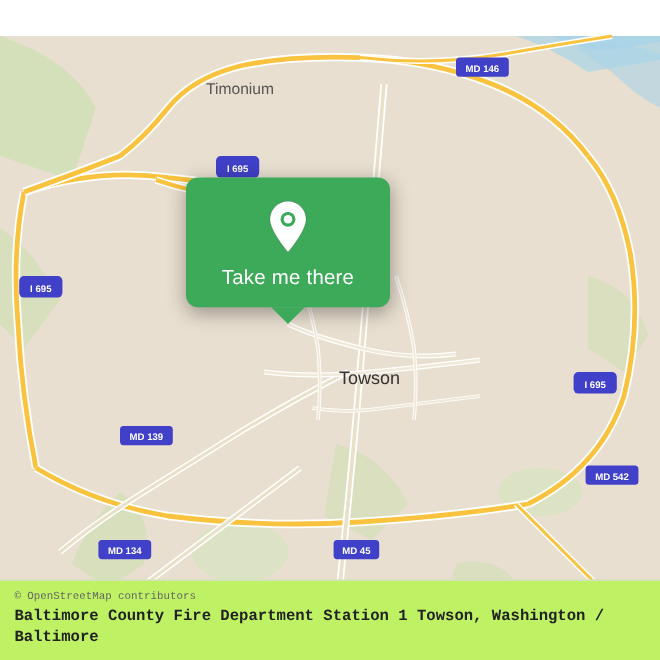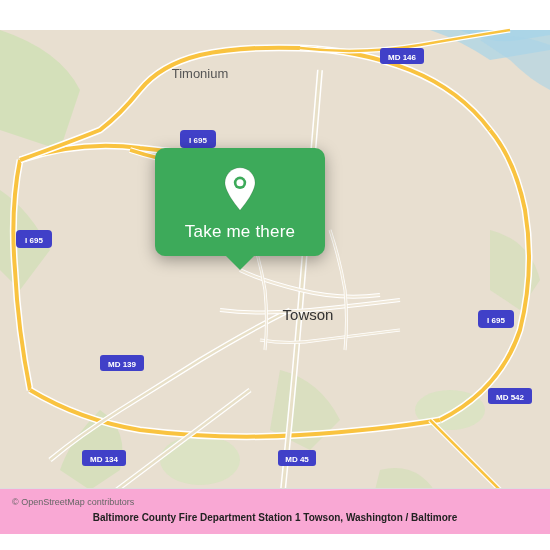--- a/index.html
+++ b/index.html
@@ -68,48 +68,48 @@
       font-size: 17px;
       font-weight: 500;
       cursor: pointer;
       letter-spacing: 0.2px;
       white-space: nowrap;
     }
 
     
     #bottom-bar {
       position: absolute;
-      bottom: 16px;
+      bottom: 0;
       left: 0;
       width: 100%;
-      background: #f9a8d4;
+      background: #bef264;
       padding: 8px 12px 10px 12px;
       z-index: 10;
       border-top: 1px solid #ddd;
+      font-family: Liberation Mono, monospace;
     }
 
     #attribution {
       font-size: 9px;
       color: #666;
       margin-bottom: 4px;
     }
 
     #bottom-content {
       display: flex;
       align-items: center;
       justify-content: space-between;
     }
 
     #location-title {
-      font-size: 10px;
+      font-size: 13px;
       font-weight: 600;
       color: #222;
       flex: 1;
       line-height: 1.3;
-      text-align: center;
     }
 
     #moovit-logo {
       display: flex;
       align-items: center;
       gap: 4px;
       flex-shrink: 0;
     }
 
     .moovit-pin {

